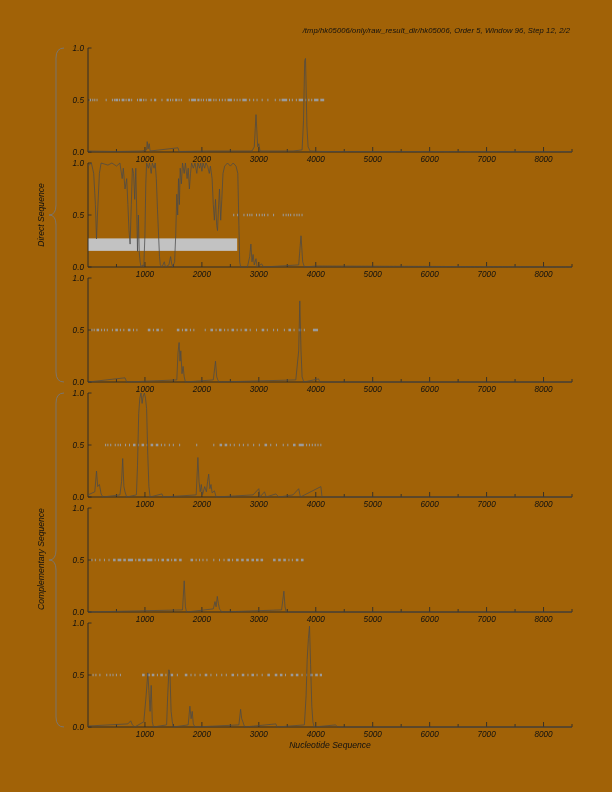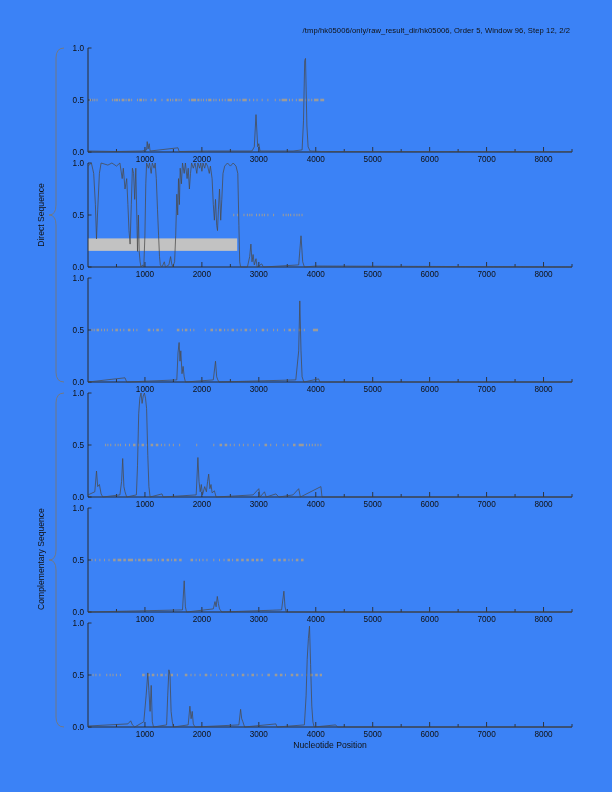--- a/index.html
+++ b/index.html
@@ -1,17 +1,17 @@
 <!DOCTYPE html>
 <html><head>
 <meta charset="utf-8">
 <style>
   html,body{margin:0;padding:0;background:#ffffff;}
   body{width:612px;height:792px;position:relative;font-family:"Liberation Sans",sans-serif;color:#1a1a1a;overflow:hidden;}
-  #page{position:absolute;inset:0;background:#3b82f6;}
+  #page{position:absolute;inset:0;background:#a16207;font-style:italic;}
   .title{position:absolute;top:26px;left:0;right:42px;text-align:right;font-size:7.6px;letter-spacing:.1px;color:#111;}
   .xlabel{position:absolute;left:88px;width:484px;top:740px;text-align:center;font-size:8.6px;color:#111;}
   .group-label{position:absolute;font-size:8.6px;color:#111;white-space:nowrap;transform:translate(-50%,-50%) rotate(-90deg);}
   svg{position:absolute;top:0;left:0;}
   svg text{font-family:"Liberation Sans",sans-serif;}
 </style>
 </head>
 <body>
 
 <div id="page">
@@ -527,14 +527,14 @@
           <line x1="315.1952941176471" y1="675" x2="317.7576470588235" y2="675" stroke="#9b9b9b" stroke-width="2.6"></line>
           <line x1="319.7505882352941" y1="675" x2="322.0282352941176" y2="675" stroke="#9b9b9b" stroke-width="2.6"></line>
         </g>
         <path d="M88.0,726.0 L127.9,723.9 L130.7,720.8 L132.4,724.9 L134.7,727.0 L143.8,721.8 L146.1,695.8 L147.8,672.9 L148.9,690.6 L150.1,711.4 L151.2,685.4 L152.3,721.8 L153.5,727.0 L166.6,724.9 L167.7,695.8 L168.9,669.8 L170.0,675.0 L171.1,711.4 L172.3,721.8 L173.4,727.0 L188.2,724.9 L189.9,706.2 L191.1,718.7 L192.2,711.4 L193.3,723.9 L195.0,727.0 L238.9,724.9 L240.6,709.3 L241.7,718.7 L242.9,721.8 L244.6,727.0 L275.9,723.9 L277.0,727.0 L304.4,724.9 L306.1,695.8 L307.2,659.4 L308.4,638.6 L309.5,626.1 L310.6,664.6 L311.8,706.2 L312.9,721.8 L314.1,727.0 L335.7,724.9 L337.4,727.0 L572.0,727.0" fill="none" stroke="#4a4a4a" stroke-width="0.75" stroke-linejoin="round"></path>
       </g>
       <path d="M64,48 Q56,48 56,58 L56,205 Q56,215 49,215 Q56,215 56,225 L56,372 Q56,382 64,382" fill="none" stroke="#777777" stroke-width="0.9"></path>
       <path d="M64,393 Q56,393 56,403 L56,550 Q56,560 49,560 Q56,560 56,570 L56,717 Q56,727 64,727" fill="none" stroke="#777777" stroke-width="0.9"></path>
     </svg>
   <div class="group-label" id="glabel0" style="left:41px;top:215px;">Direct Sequence</div>
   <div class="group-label" id="glabel1" style="left:41px;top:559px;">Complementary Sequence</div>
-  <div class="xlabel">Nucleotide Position</div>
+  <div class="xlabel">Nucleotide Sequence</div>
 </div>
 
 </body></html>

